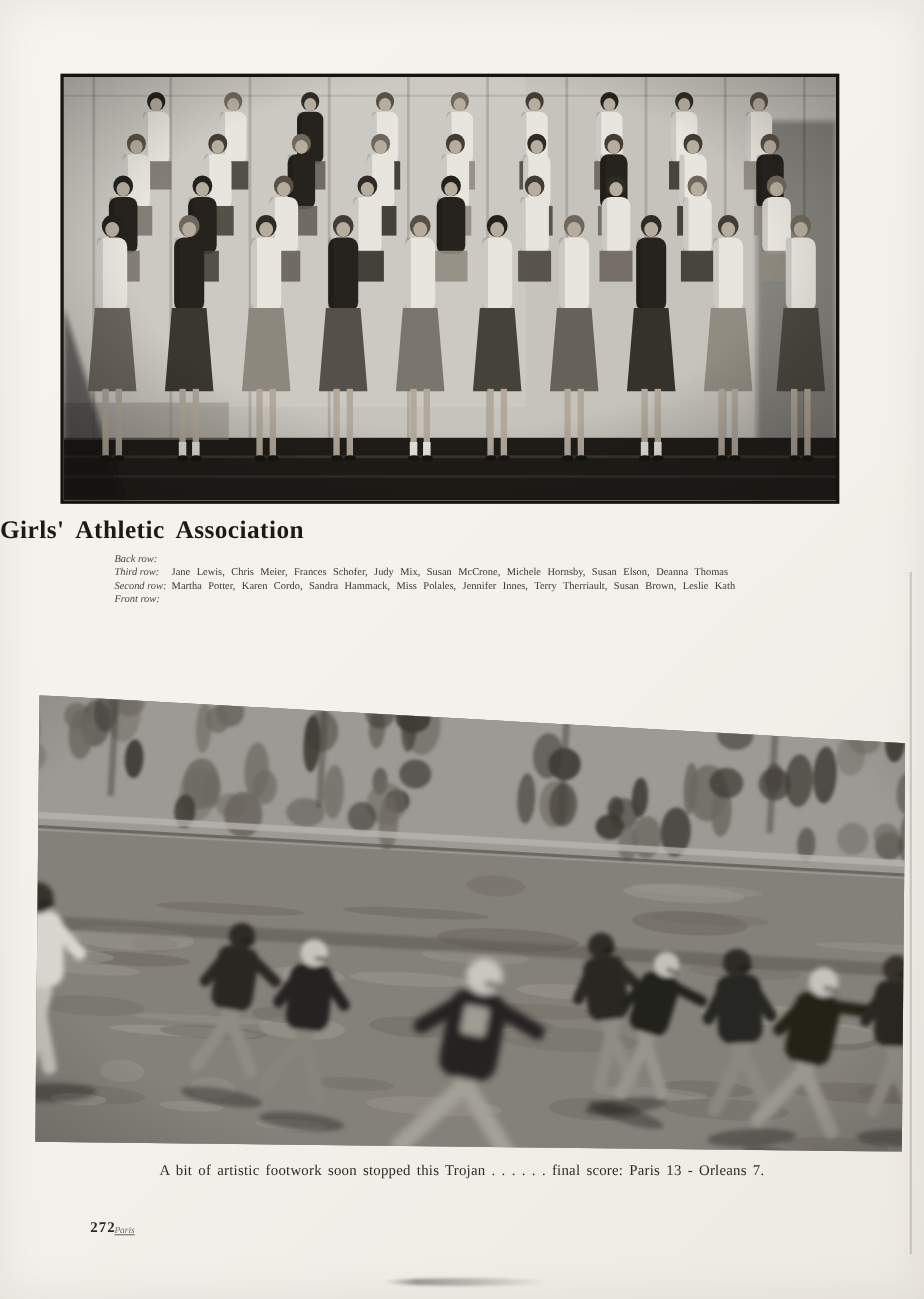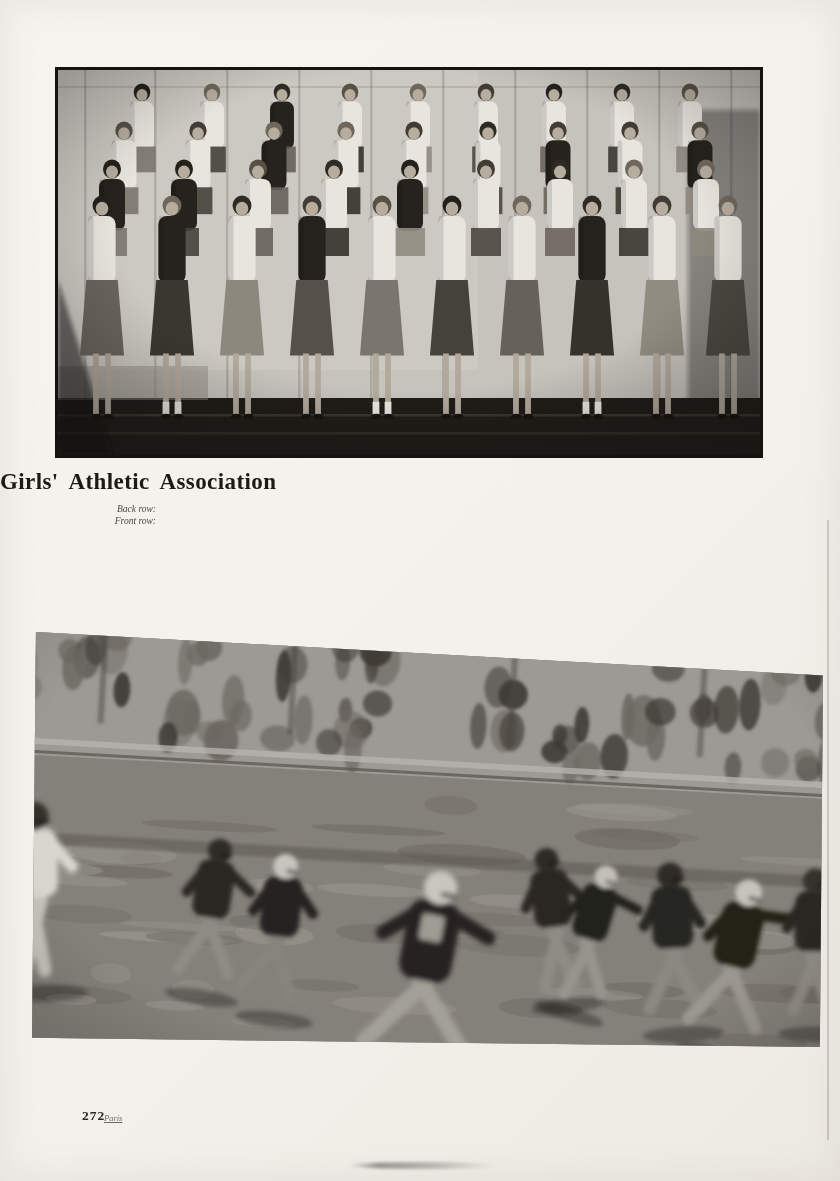--- a/index.html
+++ b/index.html
@@ -12,21 +12,21 @@
   .group-photo{
     position:absolute;left:55px;top:67px;width:702px;height:385px;
     border:3px solid #15130f;background:#bdbab3;
   }
   .group-photo svg, .football-photo svg{display:block;width:100%;height:100%;}
   .page-title{
     position:absolute;left:0;top:469px;width:840px;text-align:left;
     font-size:23px;font-weight:bold;color:#1d1a16;letter-spacing:.4px;word-spacing:5px;
   }
   .roster{position:absolute;left:104px;top:503px;width:660px;font-size:9.5px;color:#3a372f;}
-  .roster-line{display:flex;line-height:12px;white-space:nowrap;text-align:right;}
+  .roster-line{display:flex;line-height:12px;white-space:nowrap;}
   .roster-label{font-style:italic;flex:0 0 52px;color:#4a463d;}
   .roster-names{word-spacing:3.5px;}
   .football-photo{
     position:absolute;left:32px;top:632px;width:791px;height:415px;
     clip-path:polygon(0.5% 0%,100% 10.5%,99.6% 100%,0% 97.8%);
     background:#8b8a86;
   }
   .football-caption{
     position:absolute;left:0;top:1056px;width:840px;text-align:center;
     font-size:13.5px;color:#2e2b26;word-spacing:2px;letter-spacing:.2px;
@@ -385,20 +385,28 @@
         </g>
         <rect x="0" y="0" width="702" height="385" fill="url(#gvig)"></rect>
       </svg>
   </div>
 
   <div class="page-title">Girls' Athletic Association</div>
 
   <div class="roster">
     <div class="roster-line">
       <span class="roster-label">Back row:</span>
+    </div>
+    <div class="roster-line">
+      <span class="roster-label">Third row:</span>
+      <span class="roster-names">Jane Lewis, Chris Meier, Frances Schofer, Judy Mix, Susan McCrone, Michele Hornsby, Susan Elson, Deanna Thomas</span>
+    </div>
+    <div class="roster-line">
+      <span class="roster-label">Second row:</span>
+      <span class="roster-names">Martha Potter, Karen Cordo, Sandra Hammack, Miss Polales, Jennifer Innes, Terry Therriault, Susan Brown, Leslie Kath</span>
     </div>
     <div class="roster-line">
       <span class="roster-label">Front row:</span>
     </div>
   </div>
 
   <div class="football-photo">
     <svg id="fbscene" viewBox="0 0 791 415" preserveAspectRatio="none">
         <defs>
           <filter id="fb1" x="-30%" y="-30%" width="160%" height="160%">
@@ -638,19 +646,20 @@
             <rect x="-12" y="-44" width="8" height="32" rx="4" fill="#2a2722" transform="rotate(30 -8 -42)"></rect>
             <rect x="4" y="-44" width="8" height="32" rx="4" fill="#2a2722" transform="rotate(-40 8 -42)"></rect>
             <circle cx="0" cy="-56" r="9.5" fill="#34312b"></circle>
             <rect x="1" y="-54" width="9" height="3" fill="rgba(20,18,15,.55)"></rect>
           </g>
           <rect x="-80" y="-80" width="950" height="580" fill="url(#fvig)"></rect>
         </g>
       </svg>
   </div>
 
+  <div class="football-caption">A bit of artistic footwork soon stopped this Trojan . . . . . .  final score: Paris 13 - Orleans 7.</div>
 
   <div class="page-number">272</div>
   <div class="footer-section">Paris</div>
 
   <div class="bottom-smudge"></div>
   <div class="edge-line"></div>
 </div>
 
 </body></html>

